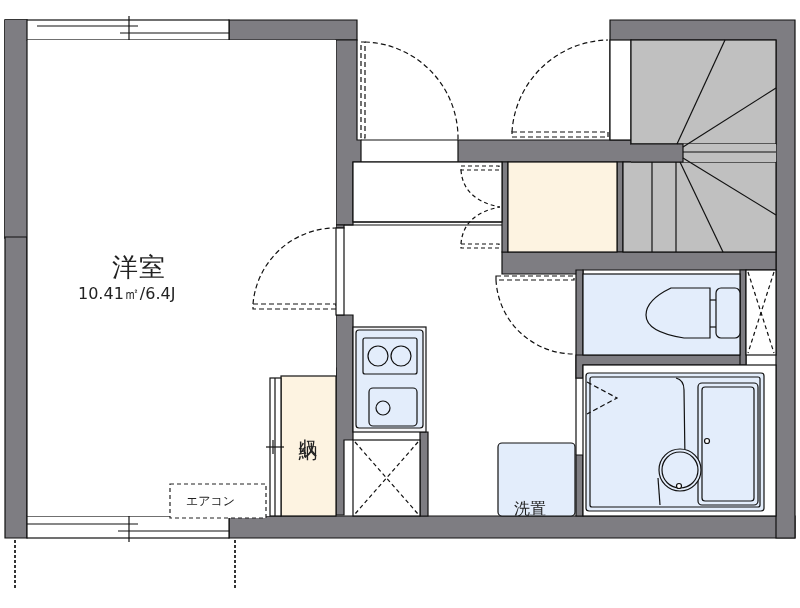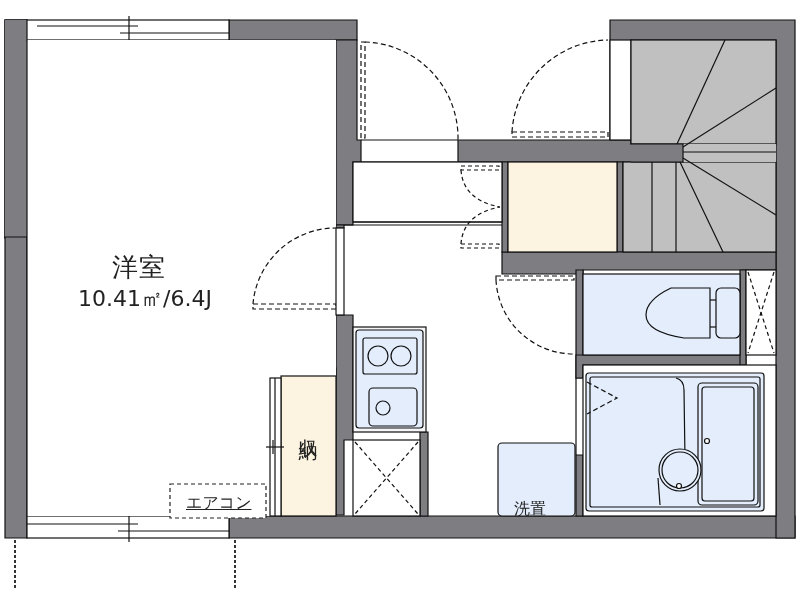--- a/index.html
+++ b/index.html
@@ -1,23 +1,23 @@
 <!DOCTYPE html>
 <html><head>
 <meta charset="utf-8">
 <style>
   html, body { margin: 0; padding: 0; background: #ffffff; }
   body { width: 800px; height: 608px; overflow: hidden; position: relative; font-family: "DejaVu Sans", sans-serif; }
   #plan { position: absolute; left: 0; top: 0; width: 800px; height: 608px; }
   .lbl { position: absolute; color: #222; white-space: nowrap; font-family: "DejaVu Sans", sans-serif; }
   .room-name { font-size: 26px; letter-spacing: 1px; text-align: center; }
-  .room-area { font-size: 22px; }
+  .room-area { font-size: 16px; }
   .small { font-size: 16px; }
   .vert { writing-mode: vertical-rl; font-size: 19px; letter-spacing: 4px; }
-  .tiny { font-size: 16px; text-decoration: underline; }
+  .tiny { font-size: 12px; }
 </style>
 </head>
 <body>
 
 <svg id="plan" viewBox="0 0 800 608" xmlns="http://www.w3.org/2000/svg">
 
   <g fill="#7e7d82" stroke="#111" stroke-width="1.2">
 
     <rect x="5" y="20" width="22" height="218"></rect>
     <rect x="5" y="238" width="22" height="0"></rect>

